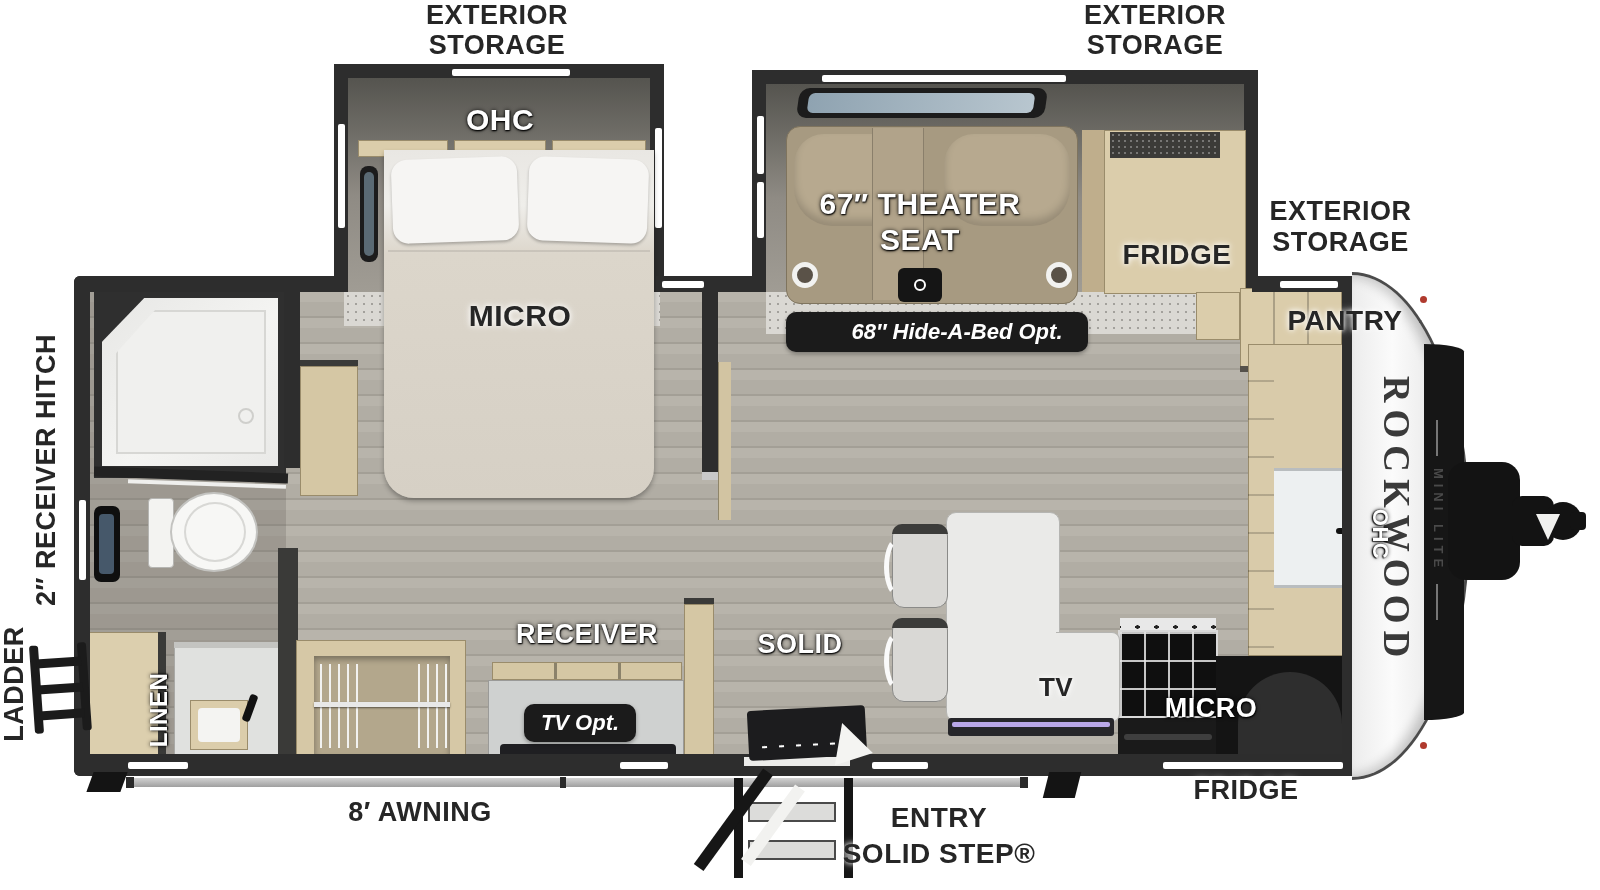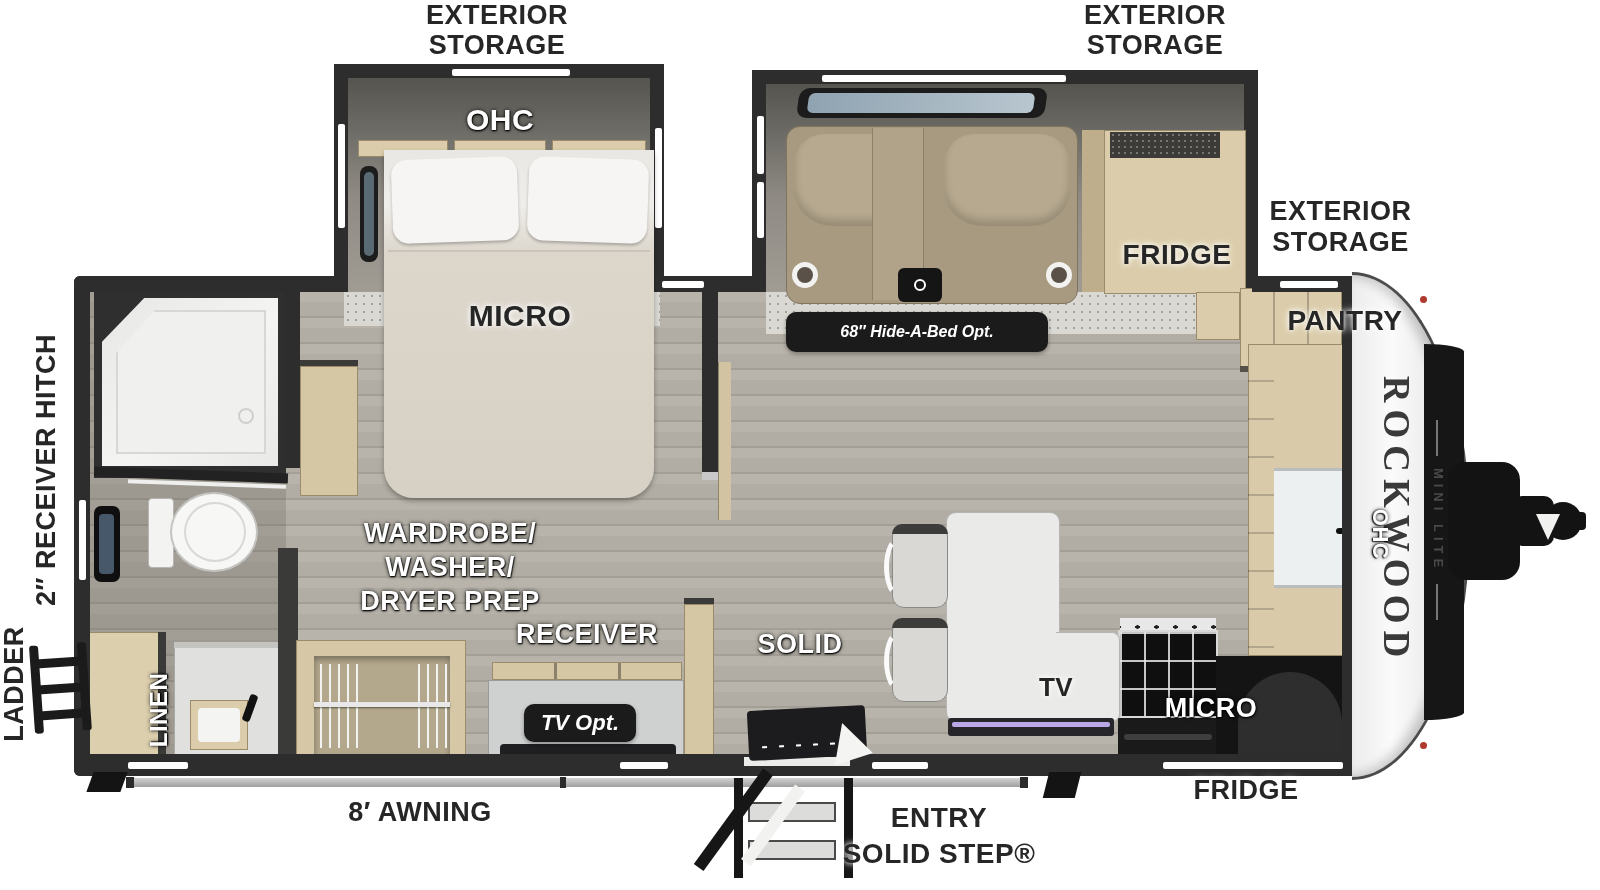--- a/index.html
+++ b/index.html
@@ -249,45 +249,44 @@
     <div>EXTERIOR</div>
     <div>STORAGE</div>
   </div>
 
   <div class="lblW" style="left:440px;top:104px;width:120px;font-size:30px;"><span>OHC</span></div>
 
   <div class="lblD" style="left:400px;top:298px;width:240px;font-size:30px;line-height:36px;">
     <div>MICRO</div>
   </div>
 
+  <div class="lblW" style="left:808px;top:186px;width:224px;font-size:30px;line-height:36px;">
+    <div>67″ THEATER</div>
+    <div>SEAT</div>
+  </div>
 
   <div class="lblD" style="left:1112px;top:240px;width:130px;font-size:28px;"><span>FRIDGE</span></div>
 
-  <div class="badge" style="left:786px;top:312px;width:262px;height:40px;font-size:16px;">
+  <div class="badge" style="left:786px;top:312px;width:262px;height:40px;font-size:22px;padding-left:40px;">
       <span>68″ Hide-A-Bed Opt.</span>
     </div>
 
   <div class="lblD" style="left:1250px;top:306px;width:190px;font-size:28px;"><span>PANTRY</span></div>
 
   <div class="lblW" style="left:1380px;top:534px;font-size:22px;">
     <span style="display:inline-block;transform:translate(-50%,-50%) rotate(90deg);white-space:nowrap;position:absolute;">OHC</span>
   </div>
 
   <div class="lblD" style="left:46px;top:470px;font-size:27px;">
     <span style="display:inline-block;transform:translate(-50%,-50%) rotate(-90deg);white-space:nowrap;position:absolute;">2″ RECEIVER HITCH</span>
   </div>
   <div class="lblD" style="left:14px;top:684px;font-size:27px;">
     <span style="display:inline-block;transform:translate(-50%,-50%) rotate(-90deg);white-space:nowrap;position:absolute;">LADDER</span>
   </div>
 
-  <div class="lblW" style="left:330px;top:516px;width:240px;font-size:27px;line-height:34px;">
-    <div>WARDROBE/</div>
-    <div>WASHER/</div>
-    <div>DRYER PREP</div>
-  </div>
 
   <div class="lblW" style="left:516px;top:620px;width:130px;font-size:27px;"><span>RECEIVER</span></div>
 
   <div class="badge" style="left:524px;top:704px;width:112px;height:38px;font-size:22px;">
       <span>TV Opt.</span>
     </div>
 
   <div class="lblW" style="left:740px;top:630px;width:120px;font-size:27px;"><span>SOLID</span></div>
 
   <div class="lblD" style="left:1028px;top:674px;width:56px;font-size:26px;"><span>TV</span></div>

